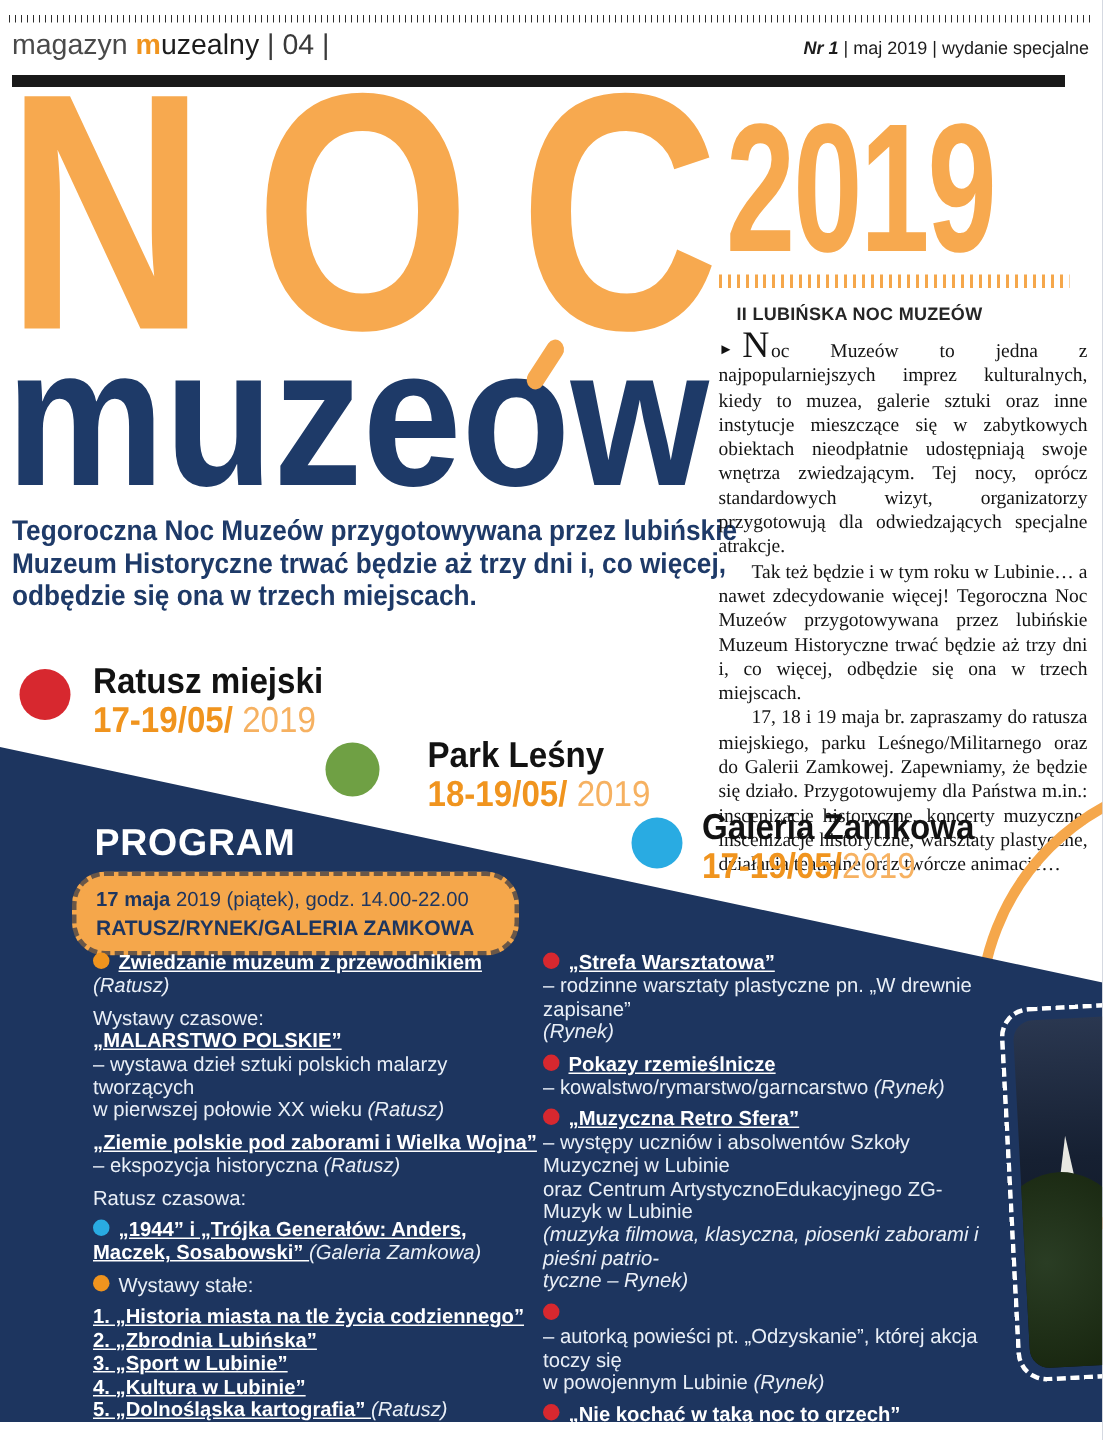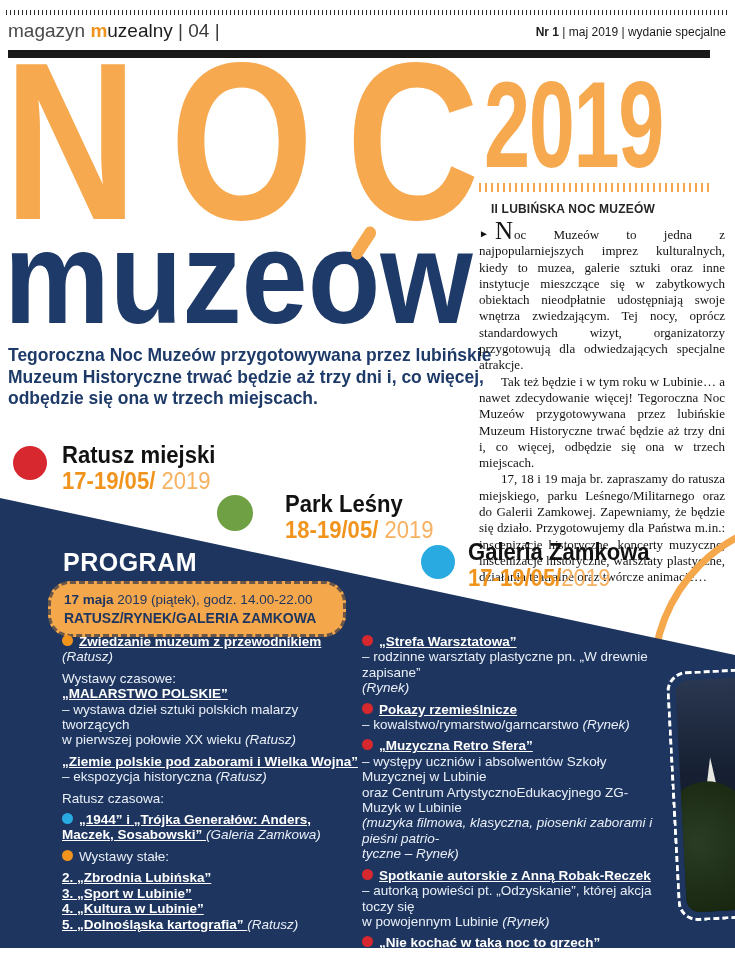--- a/index.html
+++ b/index.html
@@ -8,21 +8,21 @@
 
   
   .top-dots{position:absolute;left:6px;top:10px;width:723px;height:5px;
     background:repeating-linear-gradient(90deg,#2c2c2c 0 1px,transparent 1px 4px);}
   .mh-left{position:absolute;left:8px;top:20px;font-size:19px;color:#4a4a4a;white-space:nowrap;}
   .mh-left .m-reg{font-weight:400;color:#4a4a4a;}
   .mh-left .m-orange{font-weight:700;color:#f0941e;}
   .mh-left .m-bold{font-weight:400;color:#1d1d1d;margin-top:48px;}
   .mh-left .m-issue{font-weight:300;color:#3a3a3a;}
   .mh-right{position:absolute;right:9px;top:25px;font-size:12px;color:#1c1c1c;white-space:nowrap;}
-  .mh-right .nr{font-weight:700;}
+  .mh-right .nr{font-weight:700;font-style:italic;}
   .black-bar{position:absolute;left:8px;top:50px;width:702px;height:8px;background:#191919;}
 
   
   .noc{position:absolute;left:4px;top:29px;color:#f7a94f;font-weight:700;font-size:225px;
        line-height:1;letter-spacing:40px;white-space:nowrap;transform:scaleX(.82);transform-origin:0 0;}
   .year-big{position:absolute;left:484px;top:64px;color:#f7a94f;font-weight:700;font-size:122px;
        line-height:1;letter-spacing:-2px;white-space:nowrap;transform:scaleX(.68);transform-origin:0 0;}
   .muzeow{position:absolute;left:4px;top:212px;color:#1e3a68;font-weight:700;font-size:132px;
        line-height:1;white-space:nowrap;transform:scaleX(.9);transform-origin:0 0;}
   .o-wrap{position:relative;display:inline-block;}
@@ -167,20 +167,21 @@
           <div class="line"><span class="">Ratusz czasowa:</span></div>
         </div>
         <div class="prog-item">
           <div class="line"><span class="bullet" style="background: rgb(41, 171, 226);"></span><span class="sb">„1944” i „Trójka Generałów: Anders,</span></div>
           <div class="line"><span class="sb">Maczek, Sosabowski” </span><span class="si">(Galeria Zamkowa)</span></div>
         </div>
         <div class="prog-item">
           <div class="line"><span class="bullet" style="background: rgb(240, 148, 30);"></span><span class="">Wystawy stałe:</span></div>
         </div>
         <div class="prog-item">
+          <div class="line"><span class="sb">1. „Historia miasta na tle życia codziennego”</span></div>
           <div class="line"><span class="sb">2. „Zbrodnia Lubińska”</span></div>
           <div class="line"><span class="sb">3. „Sport w Lubinie”</span></div>
           <div class="line"><span class="sb">4. „Kultura w Lubinie”</span></div>
           <div class="line"><span class="sb">5. „Dolnośląska kartografia” </span><span class="si">(Ratusz)</span></div>
         </div>
       </div>
     <div class="prog-col col-right">
         <div class="prog-item">
           <div class="line"><span class="bullet" style="background: rgb(215, 40, 47);"></span><span class="sb">„Strefa Warsztatowa”</span></div>
           <div class="line"><span class="">– rodzinne warsztaty plastyczne pn. „W drewnie zapisane”</span></div>
@@ -191,21 +192,21 @@
           <div class="line"><span class="">– kowalstwo/rymarstwo/garncarstwo </span><span class="si">(Rynek)</span></div>
         </div>
         <div class="prog-item">
           <div class="line"><span class="bullet" style="background: rgb(215, 40, 47);"></span><span class="sb">„Muzyczna Retro Sfera”</span></div>
           <div class="line"><span class="">– występy uczniów i absolwentów Szkoły Muzycznej w Lubinie</span></div>
           <div class="line"><span class="">oraz Centrum ArtystycznoEdukacyjnego ZG-Muzyk w Lubinie</span></div>
           <div class="line"><span class="si">(muzyka filmowa, klasyczna, piosenki zaborami i pieśni patrio-</span></div>
           <div class="line"><span class="si">tyczne – Rynek)</span></div>
         </div>
         <div class="prog-item">
-          <div class="line"><span class="bullet" style="background: rgb(215, 40, 47);"></span><span class="sb">Spotkanie autorskie z Anną Robak-Reczek</span></div>
+          <div class="line"><span class="bullet" style="background: rgb(215, 40, 47);"></span></div>
           <div class="line"><span class="">– autorką powieści pt. „Odzyskanie”, której akcja toczy się</span></div>
           <div class="line"><span class="">w powojennym Lubinie </span><span class="si">(Rynek)</span></div>
         </div>
         <div class="prog-item">
           <div class="line"><span class="bullet" style="background: rgb(215, 40, 47);"></span><span class="sb">„Nie kochać w taką noc to grzech”</span></div>
           <div class="line"><span class="">– koncert piosenek z okresu międzywojennego </span></div>
         </div>
       </div>
 
     <div class="photo-frame">

